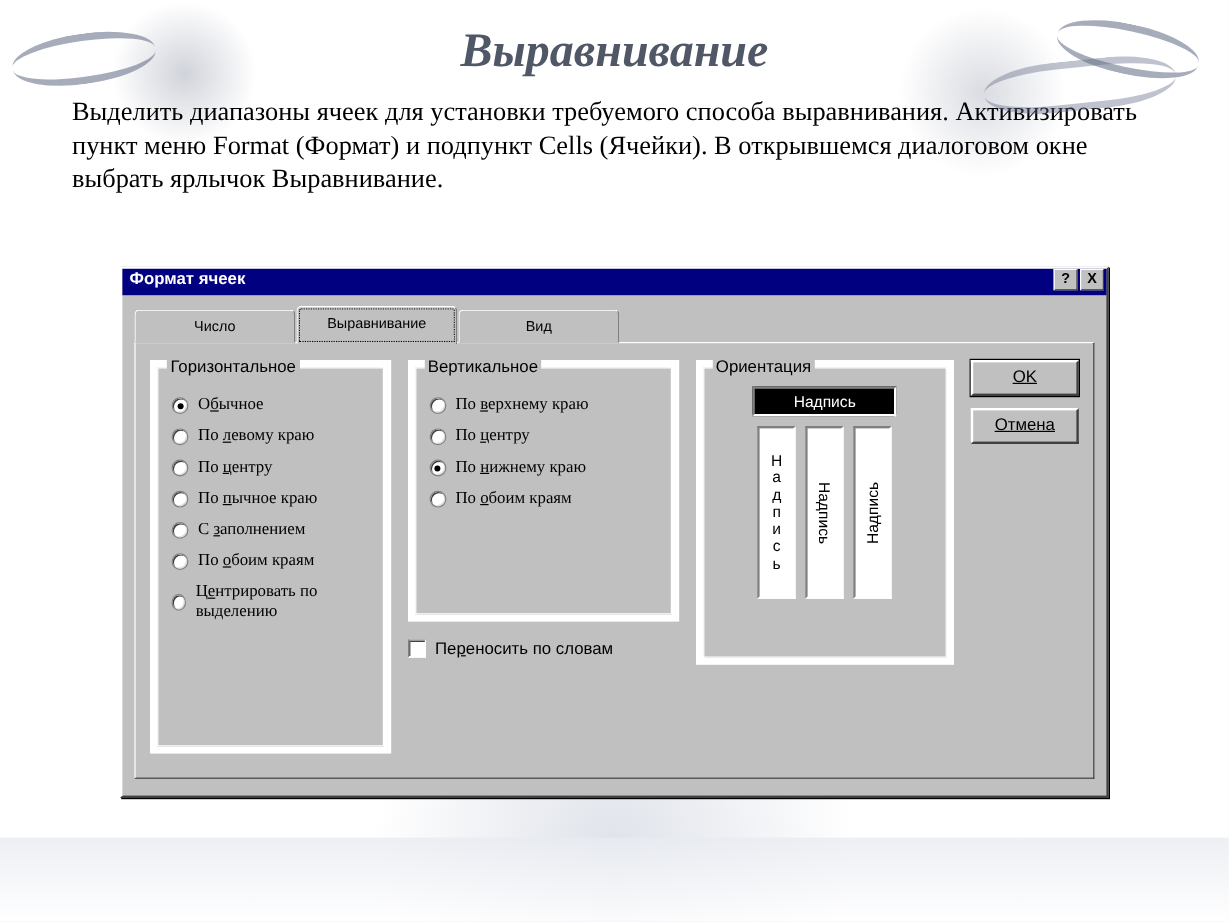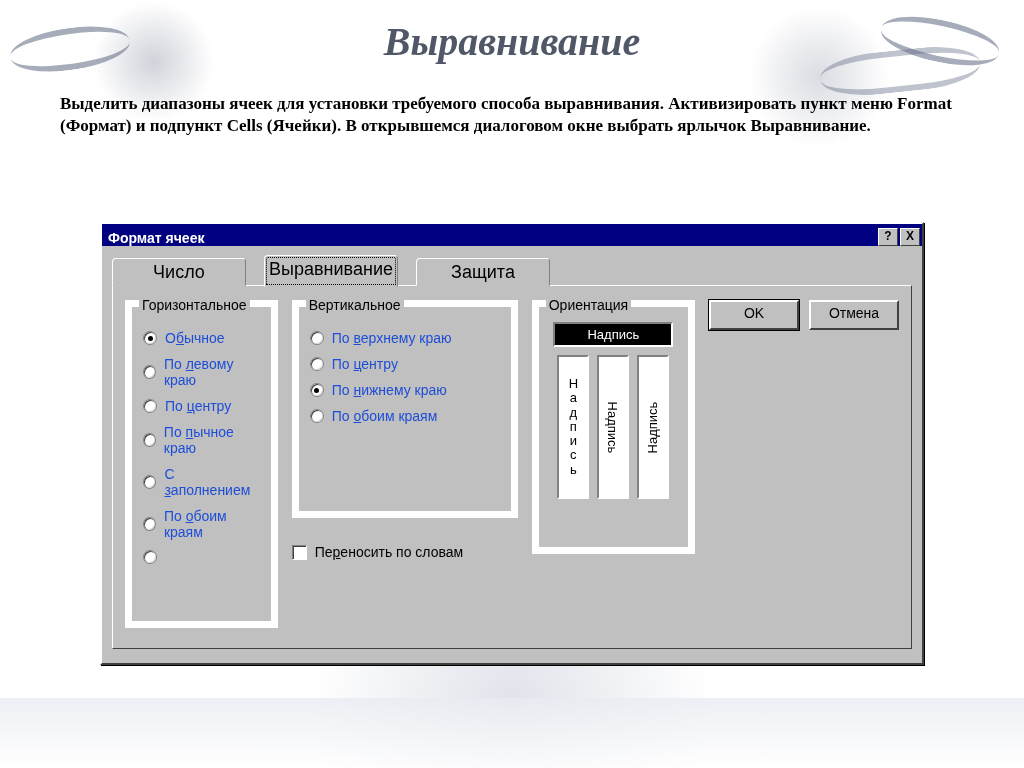--- a/index.html
+++ b/index.html
@@ -37,23 +37,23 @@
 
   .title {
     text-align: center;
     font-size: 40px;
     font-weight: bold;
     font-style: italic;
     color: #505868;
     padding-top: 18px;
   }
   .intro {
-    margin: 28px 60px 12px;
-    font-size: 17px;
-    font-weight: bold;
+    margin: 14px 60px 12px;
+    font-size: 22px;
+    font-weight: normal;
     line-height: 1.28;
     color: #000;
   }
 
   
   .dialog {
     position: absolute;
     left: 100px;
     top: 222px;
     width: 820px;
@@ -61,21 +61,21 @@
     font-size: 14px;
     background: #c0c0c0;
     border: 2px solid;
     border-color: #ffffff #404040 #404040 #ffffff;
     box-shadow: 1px 1px 0 #000;
   }
   .titlebar {
     background: #000080;
     color: #fff;
     display: flex;
-    align-items: flex-end;
+    align-items: flex-start;
     height: 22px;
     padding: 0 2px 0 6px;
     font-weight: bold;
   }
   .titlebar .spacer { flex: 1; }
   .titlebtn {
     width: 18px; height: 16px;
     margin-left: 2px;
     background: #c0c0c0;
     border: 1px solid;
@@ -97,22 +97,22 @@
   }
   .tab {
     background: #c0c0c0;
     border: 1px solid;
     border-color: #ffffff #808080 #c0c0c0 #ffffff;
     border-top-left-radius: 4px;
     border-top-right-radius: 4px;
     padding: 4px 0;
     width: 132px;
     text-align: center;
-    font-size: 18px;
-    margin-right: 18px;
+    font-size: 12px;
+    margin-right: 1px;
     color: #000;
     height: 18px;
     line-height: 18px;
   }
   .tab.active {
     position: relative;
     top: 1px;
     padding-bottom: 6px;
     height: 20px;
     border-bottom-color: #c0c0c0;
@@ -150,21 +150,22 @@
   .gb-h { width: 176px; min-height: 290px; }
   .gb-v { width: 190px; min-height: 180px; }
   .gb-o { width: 192px; min-height: 216px; }
 
   
   .radio {
     display: flex;
     align-items: center;
     gap: 8px;
     margin: 10px 0;
-    color: #1d4ed8;
+    color: #000000;
+    font-family: Liberation Serif, serif;
   }
   .radio .dot {
     width: 12px; height: 12px;
     border-radius: 50%;
     background: #fff;
     border: 1px solid #808080;
     box-shadow: inset -1px -1px 0 #dfdfdf, inset 1px 1px 0 #404040;
     display: inline-flex;
     align-items: center; justify-content: center;
   }
@@ -184,21 +185,21 @@
   }
   .check .box {
     width: 13px; height: 13px;
     background: #fff;
     border: 1px solid;
     border-color: #808080 #ffffff #ffffff #808080;
     box-shadow: inset 1px 1px 0 #404040;
   }
 
   
-  .btns { margin-left: auto; display:flex; gap:10px; }
+  .btns { margin-left: auto; display:flex; flex-direction:column; gap:10px;text-decoration:underline; }
   .win95btn {
     width: 86px; height: 26px;
     background: #c0c0c0;
     border: 2px solid;
     border-color: #ffffff #404040 #404040 #ffffff;
     font: 14px Arial;
     text-align: center;
     line-height: 22px;
     color: #000;
   }
@@ -232,21 +233,21 @@
     justify-content:center;
     overflow: hidden;
     color:#000;
     font-size: 13px;
   }
   .vcell.stack { letter-spacing: 0; }
   .vcell.stack span { writing-mode: horizontal-tb; line-height: 1.1; text-align:center; white-space: pre; }
   .vcell.rot90  span { transform: rotate(90deg); white-space: nowrap; }
   .vcell.rot270 span { transform: rotate(-90deg); white-space: nowrap; }
 
-  .midcol { display:flex; flex-direction:column; gap: 16px; }
+  .midcol { display:flex; flex-direction:column; gap: 4px; }
 
   
   .snow {
     position:absolute; left:0; right:0; bottom:0; height:70px;
     background: linear-gradient(#e8ebf1, #ffffff);
     opacity:.8;
   }
 </style>
 </head>
 <body>
@@ -265,21 +266,21 @@
       <span>Формат ячеек</span>
       <span class="spacer"></span>
       <span class="titlebtn">?</span>
       <span class="titlebtn">X</span>
     </div>
 
     <div class="workarea">
       <div class="tabstrip" id="tabstrip">
           <div class="tab">Число</div>
           <div class="tab active">Выравнивание</div>
-          <div class="tab">Защита</div>
+          <div class="tab">Вид</div>
         </div>
 
       <div class="tabbody">
 
         <div class="groupbox gb-h">
           <span class="legend">Горизонтальное</span>
           <div id="h-radios">
               <label class="radio sel">
                 <span class="dot"></span>
                 <span><span>О</span><span class="u">б</span><span>ычное</span></span>
@@ -299,20 +300,21 @@
               <label class="radio">
                 <span class="dot"></span>
                 <span><span>С </span><span class="u">з</span><span>аполнением</span></span>
               </label>
               <label class="radio">
                 <span class="dot"></span>
                 <span><span>По </span><span class="u">о</span><span>боим краям</span></span>
               </label>
               <label class="radio">
                 <span class="dot"></span>
+                <span><span>Ц</span><span class="u">е</span><span>нтрировать по выделению</span></span>
               </label>
             </div>
         </div>
 
         <div class="midcol">
           <div class="groupbox gb-v">
             <span class="legend">Вертикальное</span>
             <div id="v-radios">
                 <label class="radio">
                   <span class="dot"></span>

